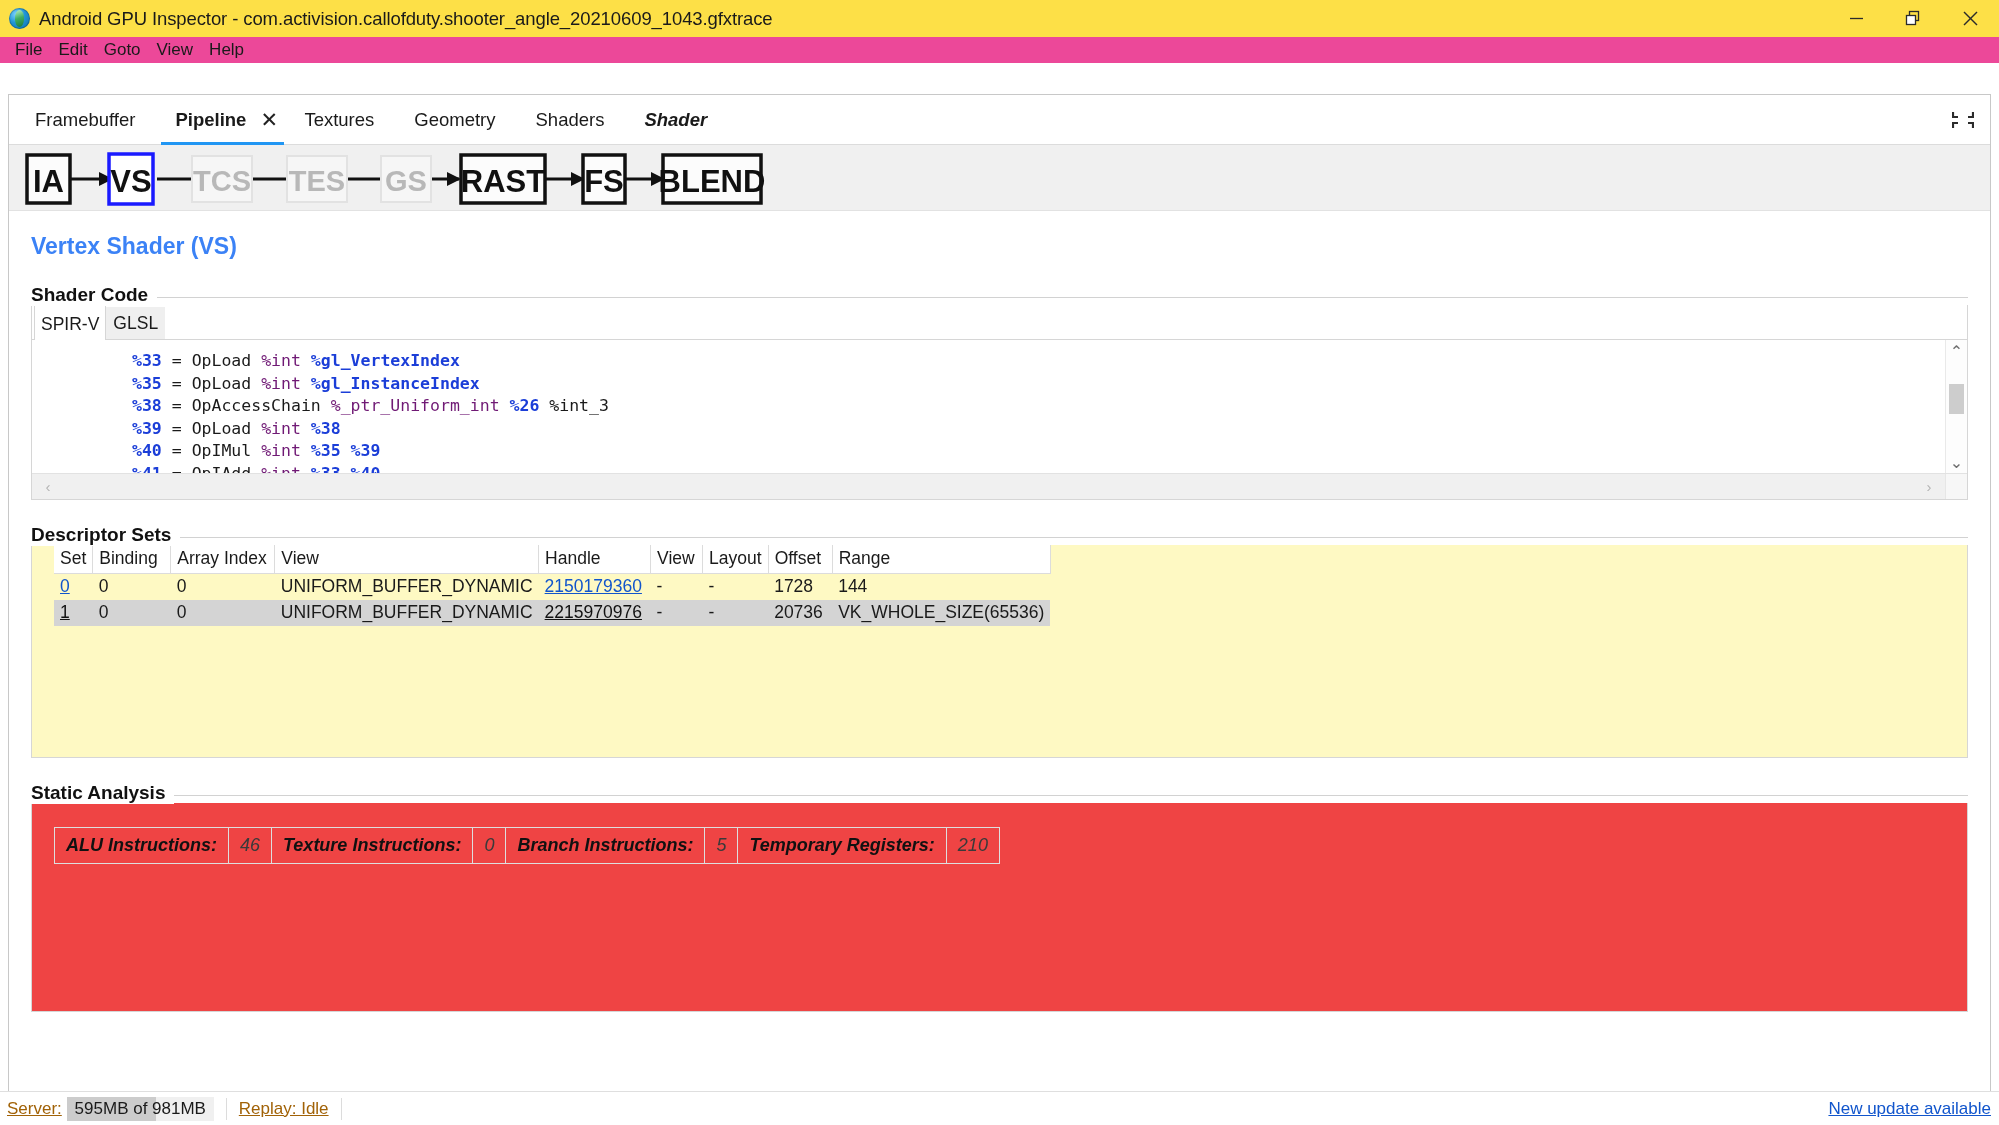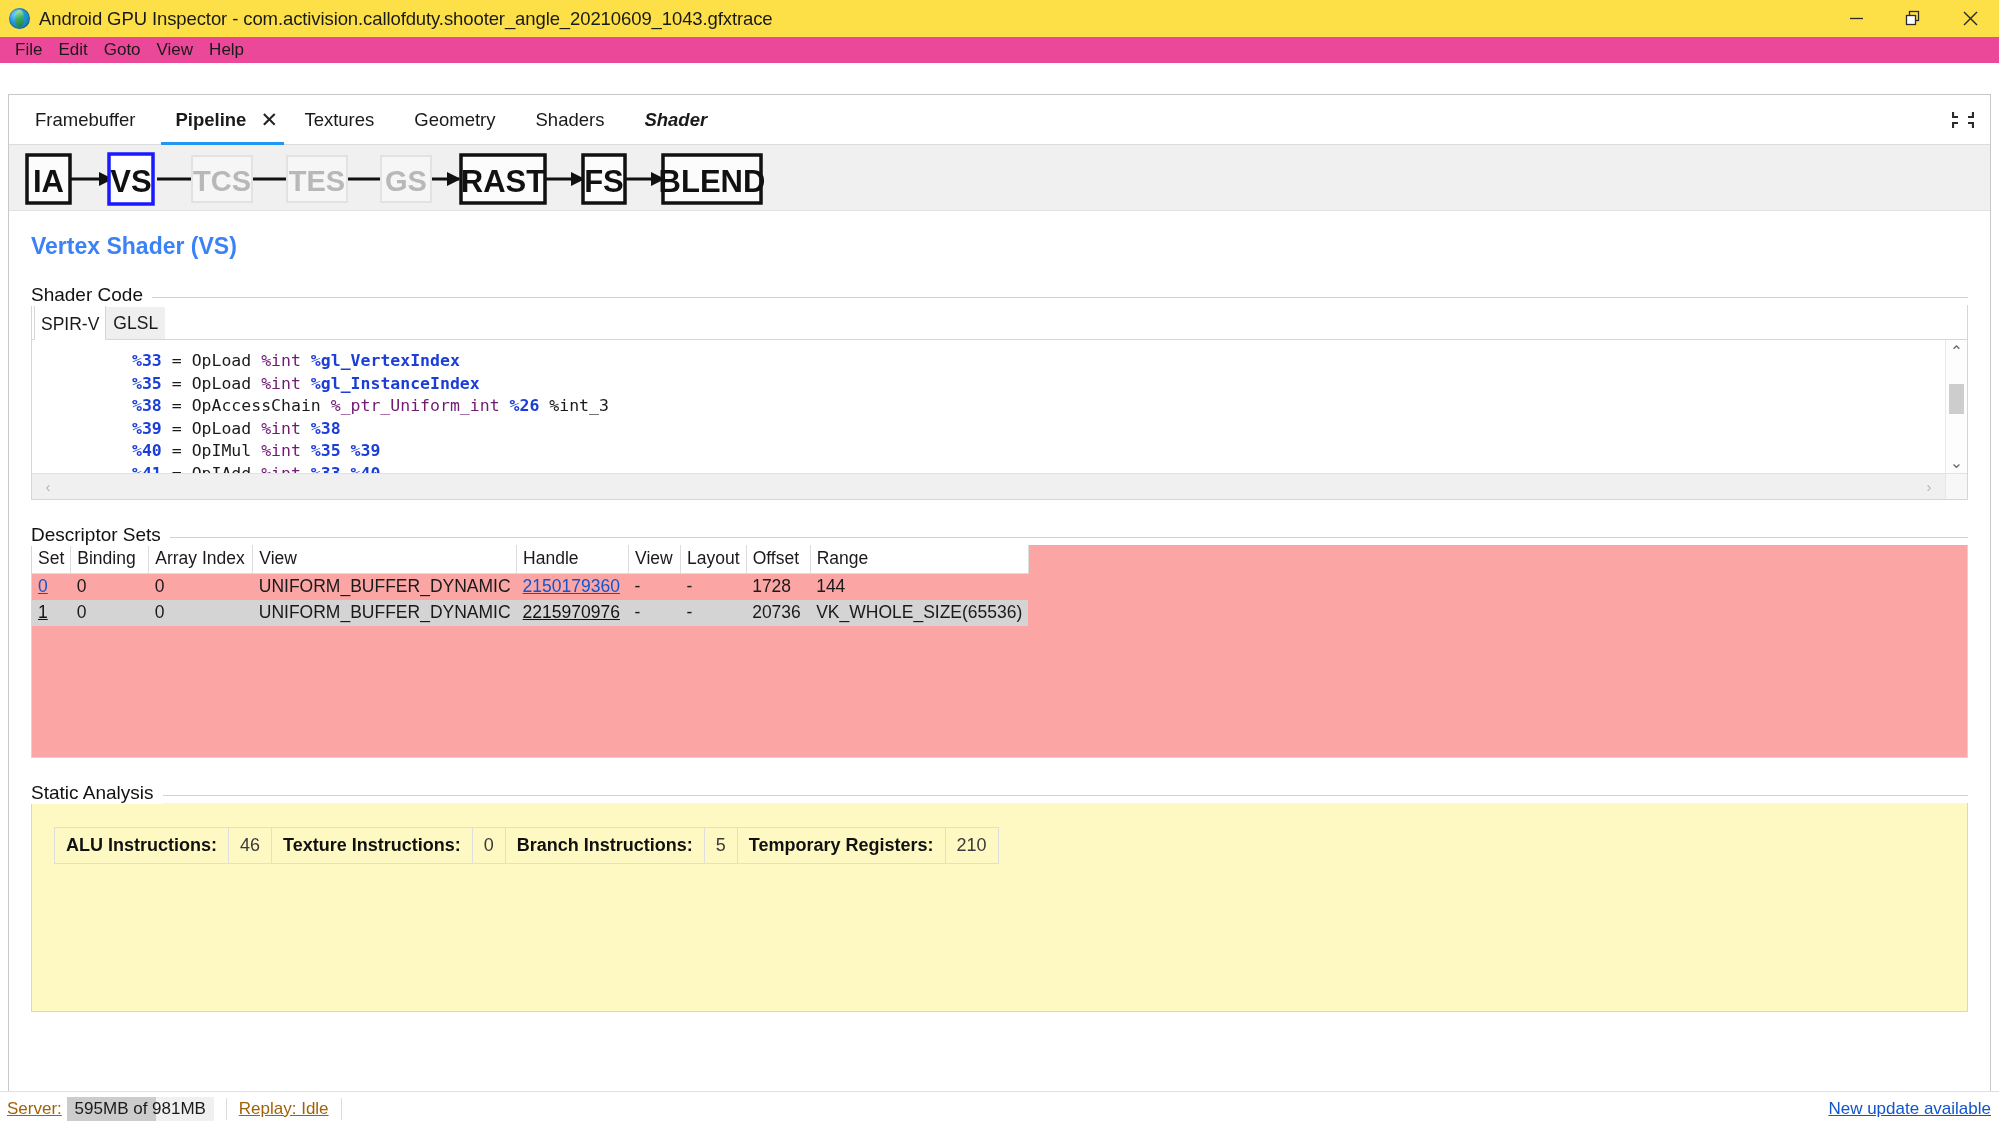--- a/index.html
+++ b/index.html
@@ -154,21 +154,21 @@
     font-size: 23px;
     font-weight: bold;
     color: #3b82f6;
     margin: 22px 0 0 22px;
   }
 
   
   .group { margin: 24px 22px 0 22px; position: relative; }
   .group-label {
     font-size: 19px;
-    font-weight: normal;
+    font-weight: bold;
     color: #111;
     background: #ffffff;
     display: inline-block;
     padding-right: 9px;
     position: relative;
     z-index: 2;
   }
   .group-rule {
     position: absolute;
     left: 0; right: 0;
@@ -268,22 +268,23 @@
   .hs-corner {
     position: absolute; right: 0; top: 0; bottom: 0; width: 22px;
     background: #f7f7f7; border-left: 1px solid #e6e6e6;
   }
 
   
   .table-wrap {
     border: 1px solid #d6d6d6;
     border-top: none;
     height: 213px;
-    background: #fca5a5;
+    background: #fef9c3;
     overflow: hidden;
+    padding-left: 22px;
   }
   table.dset {
     border-collapse: collapse;
     font-size: 17.5px;
     color: #1a1a1a;
     table-layout: fixed;
   }
   table.dset th {
     font-weight: normal;
     text-align: left;
@@ -301,22 +302,23 @@
   tr.row-sel td { background: #d4d4d4; }
   .link { color: #1155cc; text-decoration: underline; }
   .link-sel { color: #111111; text-decoration: underline; }
   .empty-row td { height: 28px; }
 
   
   .sa-wrap {
     border: 1px solid #d6d6d6;
     border-top: none;
     height: 209px;
-    background: #fef9c3;
-    position: relative;
+    background: #ef4444;
+    position: relative;
+    font-style: italic;
   }
   .sa-table {
     margin: 24px 0 0 22px;
     display: inline-flex;
     border: 1px solid #dedede;
     font-size: 18px;
   }
   .sa-cell {
     padding: 7px 11px;
     border-right: 1px solid #dedede;

